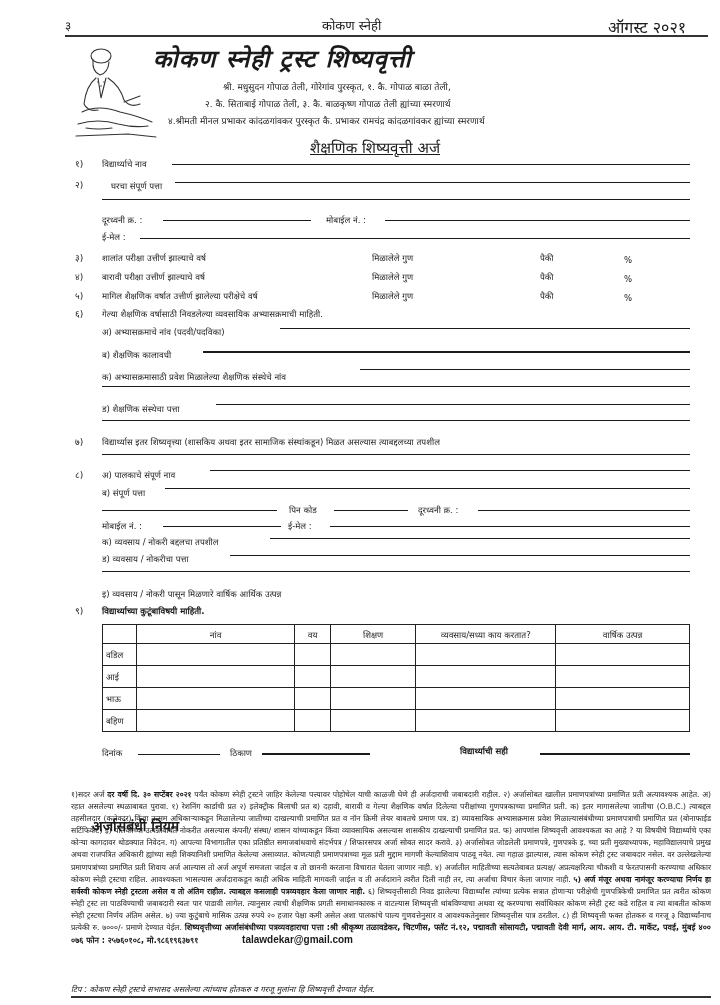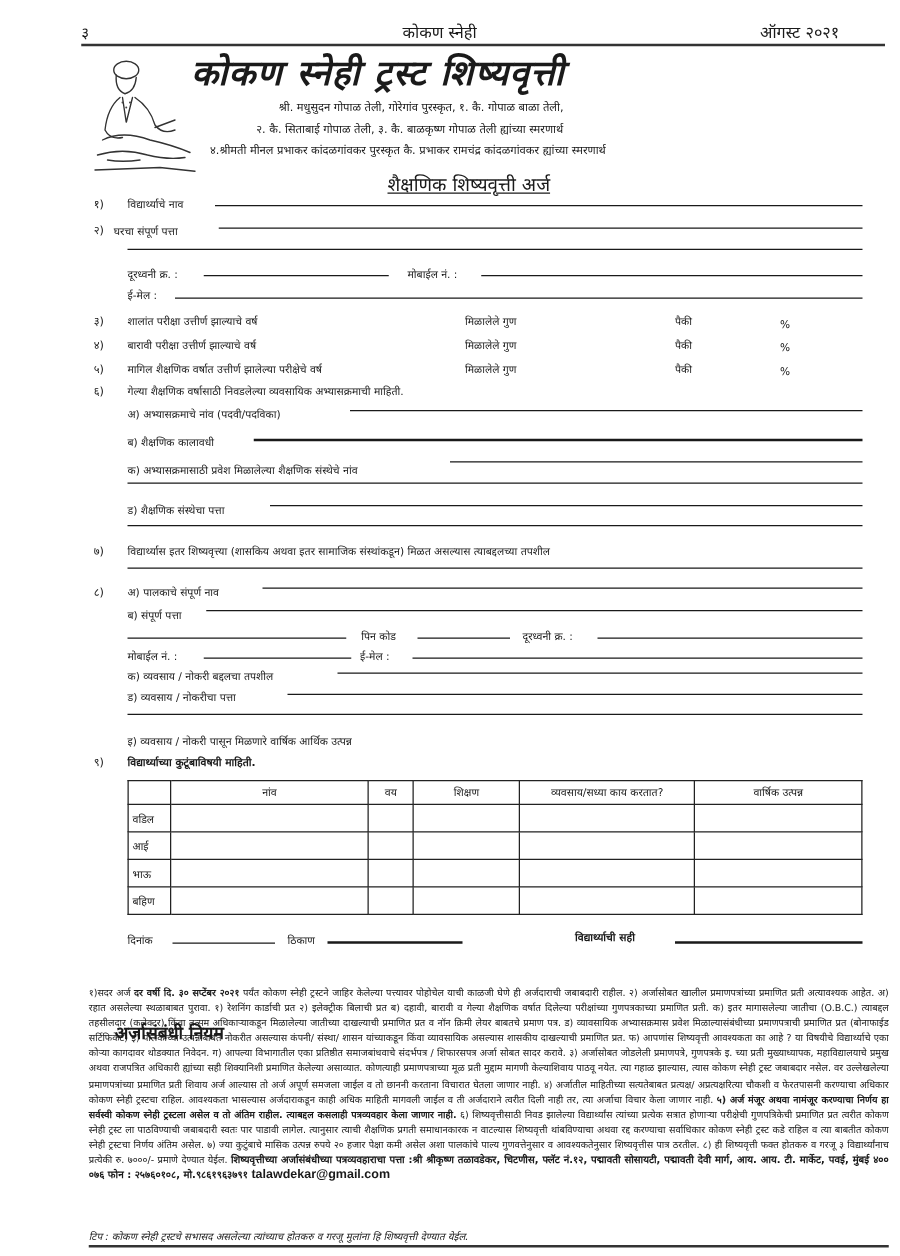--- a/index.html
+++ b/index.html
@@ -7,24 +7,24 @@
   body { font-family: "DejaVu Sans", sans-serif; color: #1a1a1a; position: relative; font-size: 9px; }
   .abs { position: absolute; }
   .line { position: absolute; border-bottom: 1px solid #1a1a1a; height: 0; }
   .thick { border-bottom-width: 2px; }
   .txt { position: absolute; white-space: nowrap; font-size: 8.5px; line-height: 10px; }
   .num { position: absolute; font-size: 9px; line-height: 10px; }
 
   
   #page-num { left: 65px; top: 17px; font-size: 12px; }
   #paper-name { left: 322px; top: 16px; font-size: 13px; }
-  #issue-date { left: 608px; top: 16px; font-size: 13px; }
+  #issue-date { left: 608px; top: 16px; font-size: 16px; }
   #header-rule { left: 65px; top: 35px; width: 643px; border-bottom: 2px solid #333; }
 
-  #main-title { left: 153px; top: 40px; font-size: 28px; font-weight: bold; font-style: italic; letter-spacing: 1px; line-height: 38px; font-family: "DejaVu Sans", sans-serif; }
+  #main-title { left: 153px; top: 40px; font-size: 24px; font-weight: bold; font-style: italic; letter-spacing: 1px; line-height: 38px; font-family: "DejaVu Sans", sans-serif; }
   .sponsor { position: absolute; font-size: 9px; line-height: 11px; white-space: nowrap; }
   #sp1 { left: 223px; top: 82px; }
   #sp2 { left: 205px; top: 99px; }
   #sp3 { left: 168px; top: 116px; }
 
   #form-title { left: 310px; top: 137px; font-size: 15px; font-weight: normal; text-decoration: underline; }
 
   
   #illustration { left: 68px; top: 42px; width: 90px; height: 100px; }
 
@@ -32,21 +32,21 @@
   #family-table { position: absolute; left: 102px; top: 624px; width: 588px; border-collapse: collapse; }
   #family-table th, #family-table td { border: 1.3px solid #222; font-size: 8.5px; font-weight: normal; text-align: center; height: 22px; }
   #family-table th { height: 19px; }
   #family-table td.rowlabel { text-align: left; padding-left: 3px; width: 34px; }
 
   
   #rules-title { left: 92px; top: 771px; font-size: 14px; font-weight: bold; margin-top: 45px; }
   #rules-body { left: 71px; top: 789px; width: 640px; font-size: 7.6px; line-height: 12.1px; white-space: normal; text-align: justify; position: absolute; }
   #rules-body b { font-weight: bold; }
   #rules-body .contact { font-weight: bold; font-size: 8px; }
-  #rules-body .email { font-family: "Liberation Sans", sans-serif; font-weight: bold; font-size: 10px; }
+  #rules-body .email { font-family: "Liberation Sans", sans-serif; font-weight: bold; font-size: 10px; padding-left: 41px; }
   #tip { left: 71px; top: 983px; font-size: 8px; font-style: italic; }
   #bottom-rule { left: 71px; top: 996px; width: 640px; border-bottom: 2px solid #333; }
 </style>
 </head>
 <body>
 
 <span class="abs" id="page-num">३</span>
 <span class="abs" id="paper-name">कोकण स्नेही</span>
 <span class="abs" id="issue-date">ऑगस्ट २०२१</span>
 <div class="abs" id="header-rule"></div>
@@ -78,21 +78,21 @@
 <div class="sponsor" id="sp2">२. कै. सिताबाई गोपाळ तेली, ३. कै. बाळकृष्ण गोपाळ तेली ह्यांच्या स्मरणार्थ</div>
 <div class="sponsor" id="sp3">४.श्रीमती मीनल प्रभाकर कांदळगांवकर पुरस्कृत कै. प्रभाकर रामचंद्र कांदळगांवकर ह्यांच्या स्मरणार्थ</div>
 
 <div class="abs" id="form-title">शैक्षणिक शिष्यवृत्ती अर्ज</div>
 
 <span class="num" style="left:75px;top:159px">१)</span>
 <span class="txt" style="left:102px;top:159px">विद्यार्थ्याचे नाव</span>
 <div class="line" style="left:172px;top:164px;width:518px"></div>
 
 <span class="num" style="left:75px;top:180px">२)</span>
-<span class="txt" style="left:91px;top:181px">घरचा संपूर्ण पत्ता</span>
+<span class="txt" style="left:111px;top:181px">घरचा संपूर्ण पत्ता</span>
 <div class="line" style="left:175px;top:182px;width:515px"></div>
 <div class="line" style="left:102px;top:199px;width:588px"></div>
 
 <span class="txt" style="left:102px;top:215px">दूरध्वनी क्र. :</span>
 <div class="line" style="left:163px;top:220px;width:148px"></div>
 <span class="txt" style="left:326px;top:215px">मोबाईल नं. :</span>
 <div class="line" style="left:385px;top:220px;width:305px"></div>
 
 <span class="txt" style="left:102px;top:232px">ई-मेल :</span>
 <div class="line" style="left:140px;top:238px;width:550px"></div>

